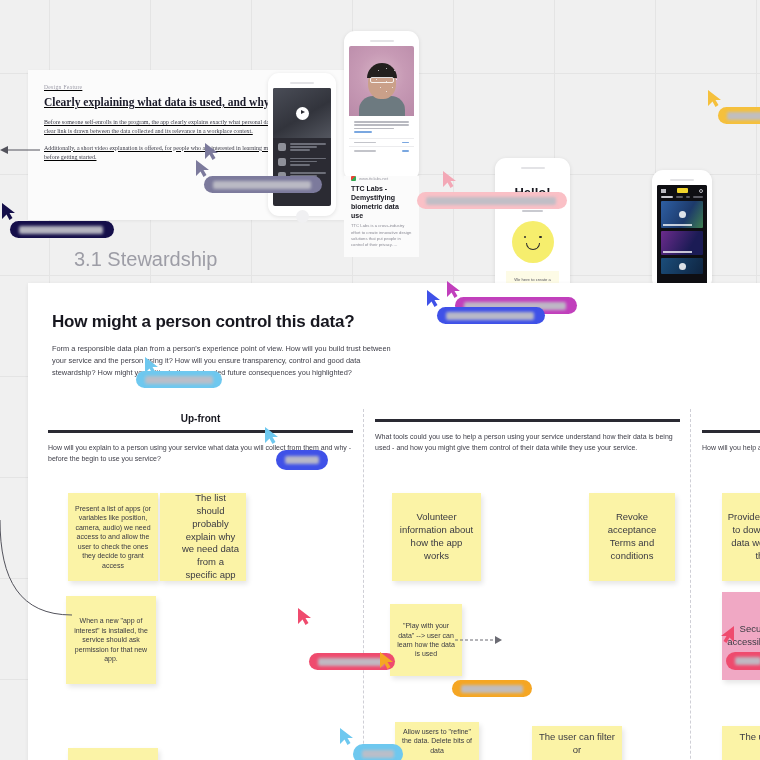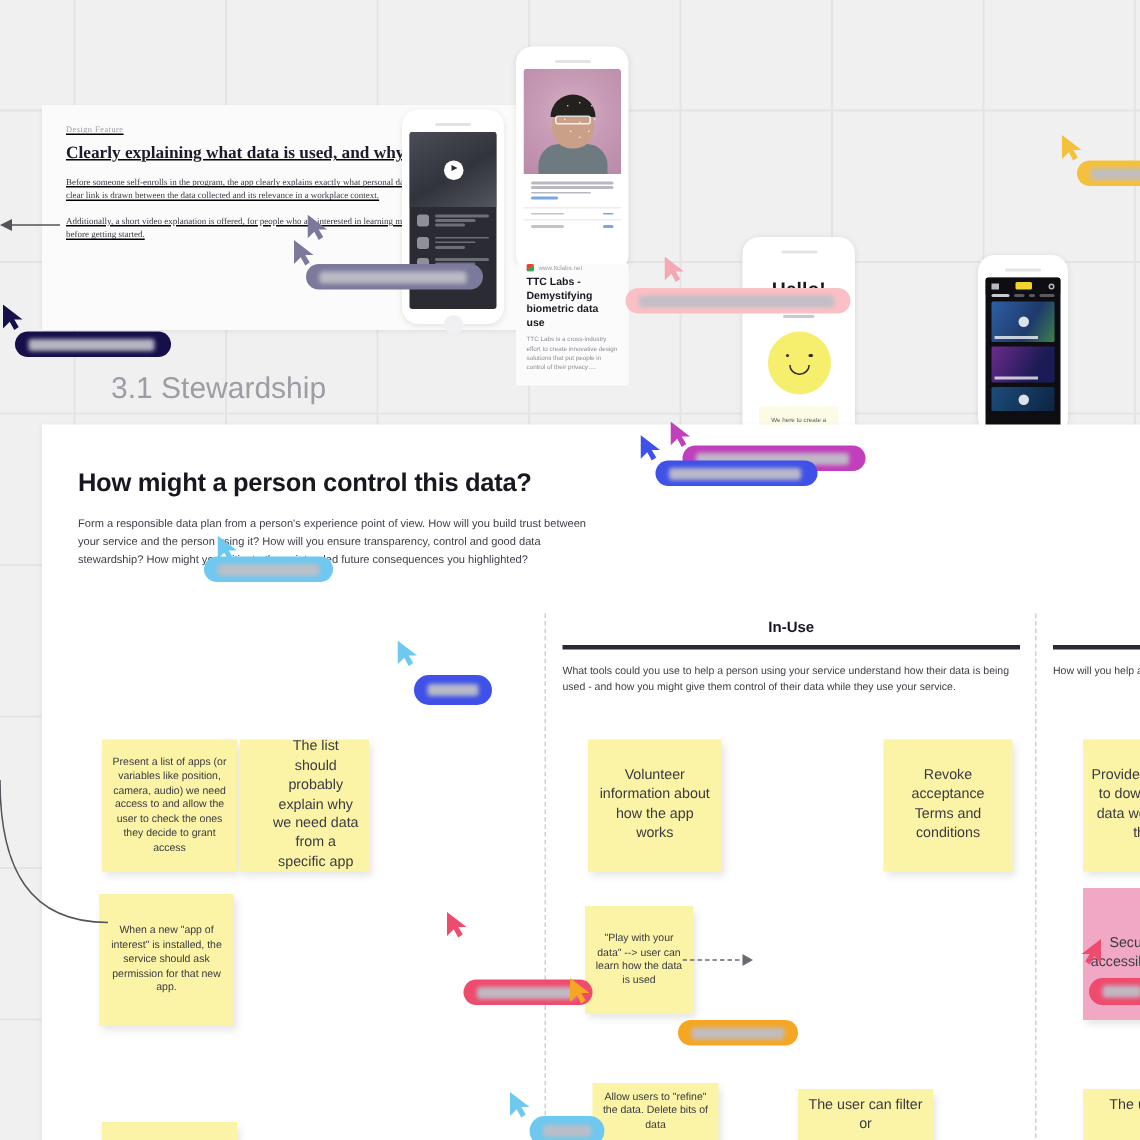--- a/index.html
+++ b/index.html
@@ -445,23 +445,27 @@
 
   <div id="section-label">3.1 Stewardship</div>
 
   <div id="worksheet">
     <h1>How might a person control this data?</h1>
     <div class="intro">Form a responsible data plan from a person's experience point of view. How will you build trust between your service and the person using it? How will you ensure transparency, control and good data stewardship? How might you mitigate the unintended future consequences you highlighted?</div>
 
     <div class="col-divider" id="div-1"></div>
     <div class="col-divider" id="div-2"></div>
 
+    <div class="col" id="col-upfront">
+      <div class="col-title">Up-front</div>
+      <div class="col-rule"></div>
+      <div class="col-q">How will you explain to a person using your service what data you will collect from them and why - before the begin to use you service?</div>
+    </div>
 
     <div class="col" id="col-inuse">
-      <div class="col-title">In-Use</div>
       <div class="col-rule"></div>
       <div class="col-q">What tools could you use to help a person using your service understand how their data is being used - and how you might give them control of their data while they use your service.</div>
     </div>
 
     <div class="col" id="col-after">
       <div class="col-title">After</div>
       <div class="col-rule"></div>
       <div class="col-q">How will you help a person using your service access and manage the information about them?</div>
     </div>
   </div>

